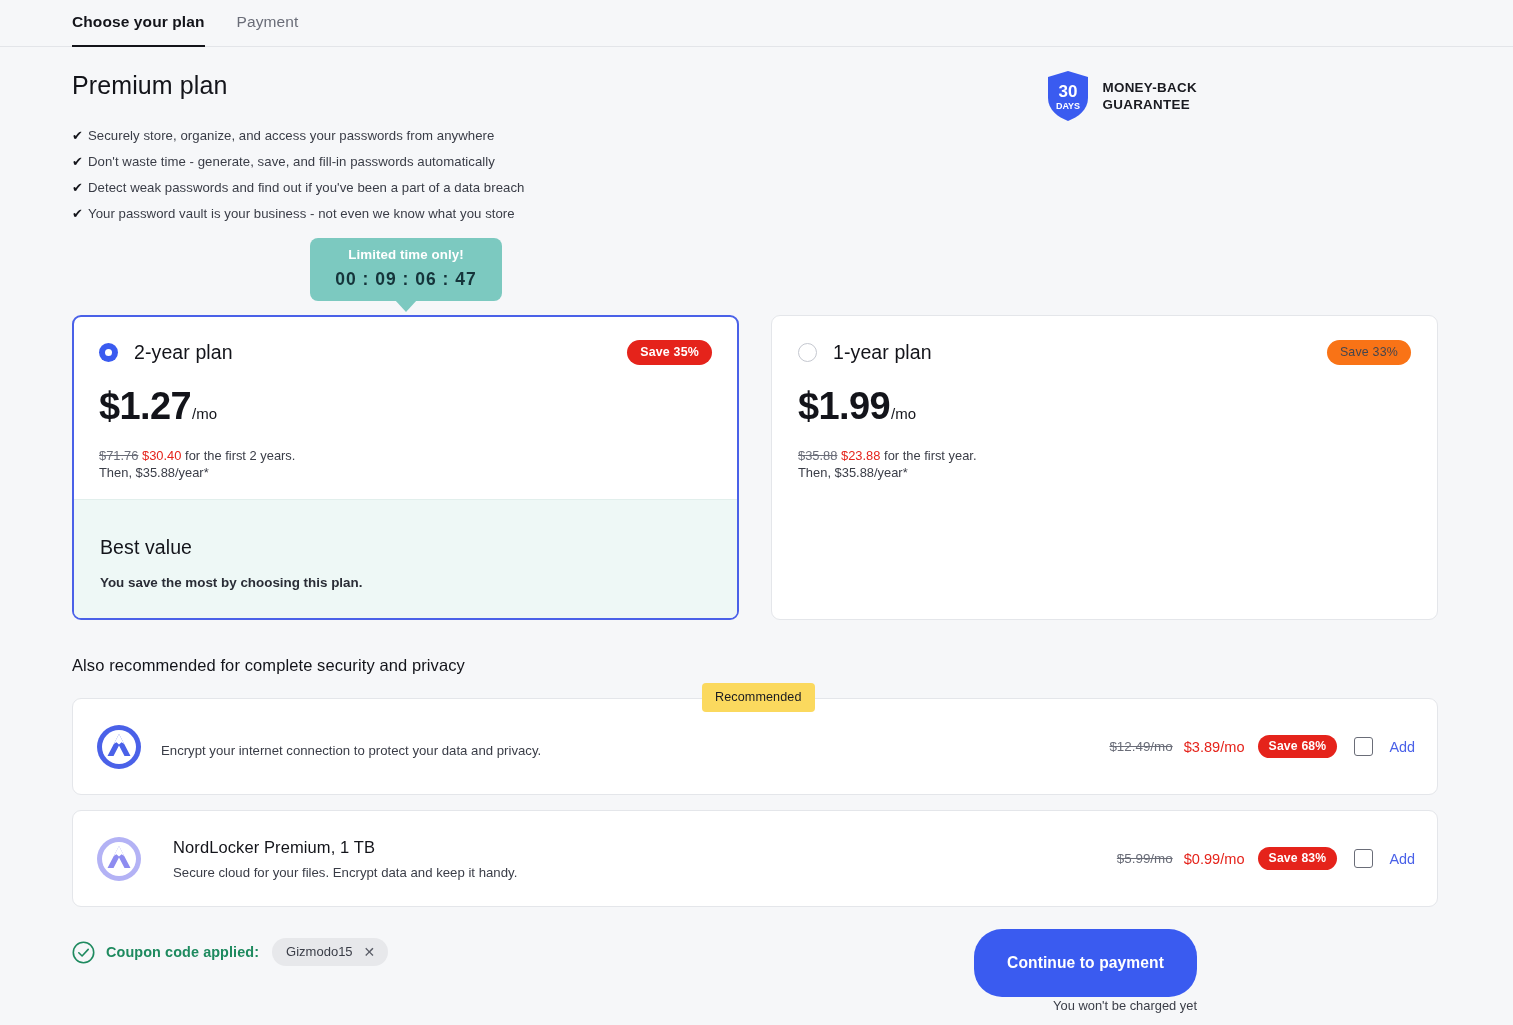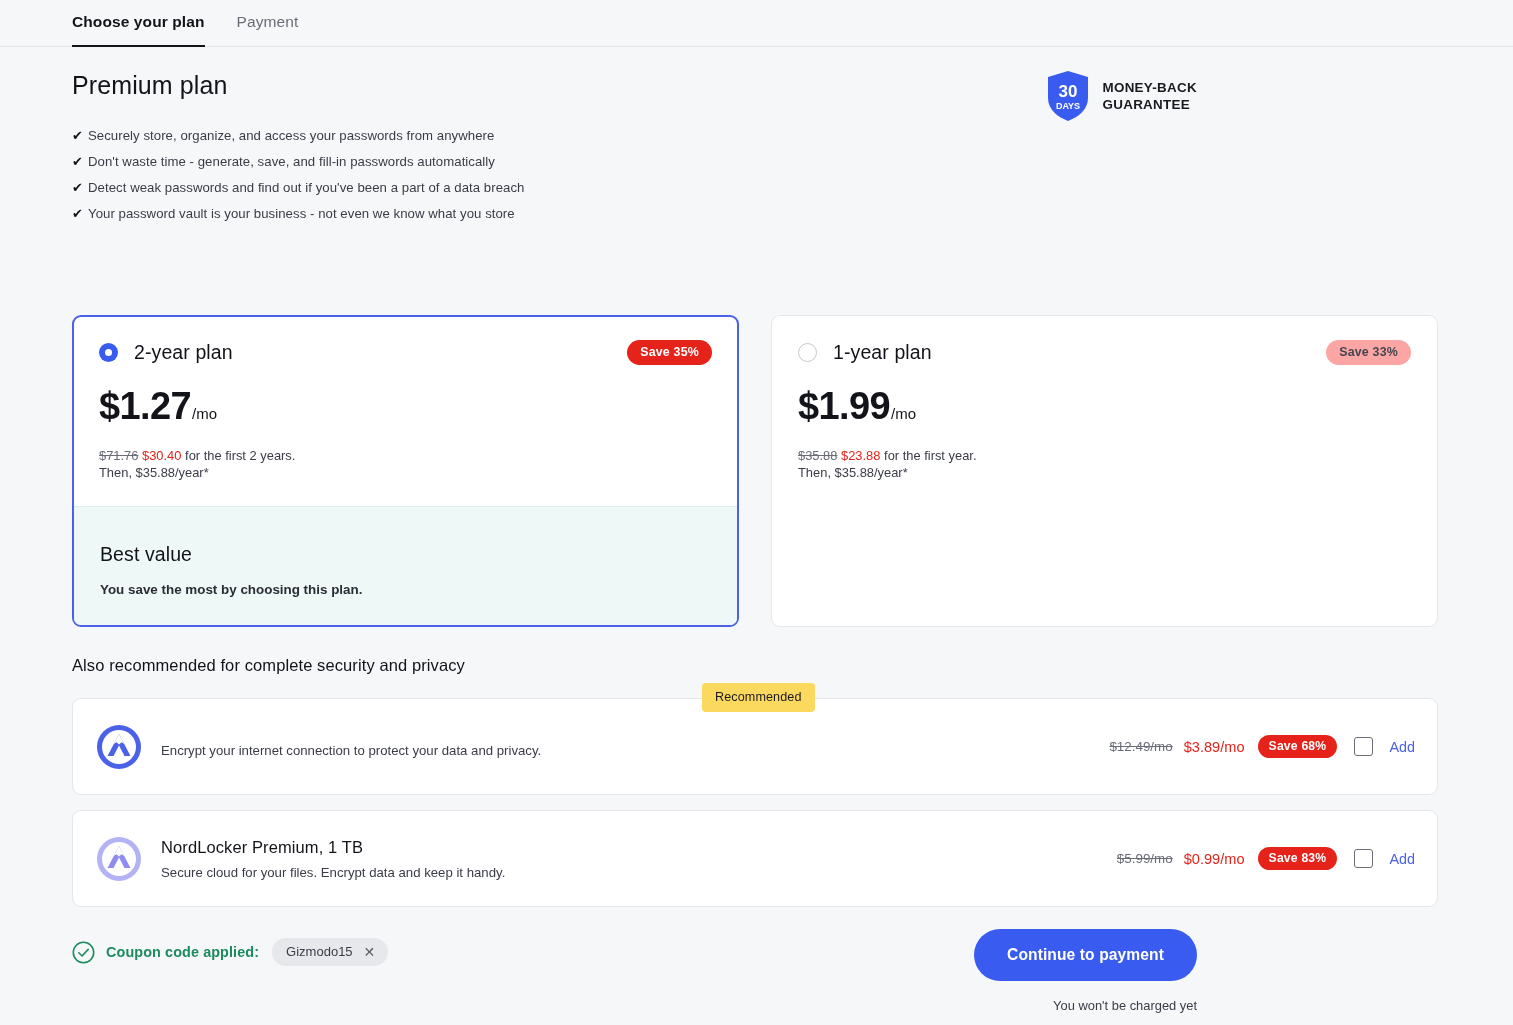--- a/index.html
+++ b/index.html
@@ -66,38 +66,38 @@
   .cd-timer { color: #15343a; font-size: 17.5px; font-weight: 700; margin-top: 7px; letter-spacing: 1px; }
 
   
   .plans { position: absolute; left: 72px; top: 315px; width: 1366px; display: flex; gap: 32px; }
   .plan {
     width: 667px; background: #ffffff; border-radius: 9px;
     border: 1px solid #e4e6ea; overflow: hidden; position: relative;
   }
   .plan.selected { border: 2px solid #4a61e8; }
   .plan-body { padding: 24px 26px 26px 26px; }
-  .plan.selected .plan-body { padding: 23px 25px 25px 25px; }
+  .plan.selected .plan-body { padding: 23px 25px 18px 25px; }
   .plan-head { display: flex; align-items: center; }
   .radio {
     width: 19px; height: 19px; border-radius: 50%;
     border: 1.6px solid #c5c8d0; background: #fff; flex: none;
   }
   .radio.on {
     border: none; background: #3a5bf0;
     display: flex; align-items: center; justify-content: center;
   }
   .radio.on::after { content:""; width: 7px; height: 7px; border-radius: 50%; background: #fff; }
   .plan-name { font-size: 19.5px; margin-left: 16px; color: #13141a; letter-spacing: .1px; }
   .badge {
     margin-left: auto; border-radius: 20px; font-size: 12.4px; font-weight: 700;
     padding: 5px 13px 6px 13px; letter-spacing: .2px;
   }
   .badge.red { background: #e5231b; color: #fff; }
-  .badge.grey { background: #fca5a5; color: #44464f; font-weight: 700; }
+  .badge.grey { background: #f97316; color: #44464f; font-weight: 400; }
   .price { margin-top: 20px; display: flex; align-items: baseline; }
   .price-main { font-size: 38px; font-weight: 700; letter-spacing: -.6px; color: #13141a; }
   .price-suffix { font-size: 15px; color: #13141a; margin-left: 1px; }
   .price-note { margin-top: 19px; font-size: 12.9px; color: #3a3d47; line-height: 17px; }
   .strike { text-decoration: line-through; color: #6a6d78; }
   .red-text { color: #e5231b; }
   .best {
     background: #eef8f6; border-top: 1px solid #e1efec;
     padding: 36px 26px 28px 26px;
   }
@@ -108,21 +108,21 @@
   .also-title {
     position: absolute; left: 72px; top: 656px;
     font-size: 16.5px; color: #13141a; letter-spacing: .1px;
   }
   .addons { position: absolute; left: 72px; top: 698px; width: 1366px; }
   .addon {
     position: relative; background: #fff; border: 1px solid #e4e6ea;
     border-radius: 9px; height: 97px; display: flex; align-items: center;
     padding: 0 22px 0 24px;
   }
-  .addon + .addon { margin-top: 15px; }
+  .addon + .addon { margin-top: 15px; gap: 12px; }
   .rec-badge {
     position: absolute; left: 629px; top: -16px;
     background: #fbd95e; color: #1a1b21; font-size: 12.6px;
     padding: 7px 13px 8px 13px; border-radius: 4px; letter-spacing: .1px;
   }
   .logo { width: 44px; height: 44px; flex: none; }
   .addon-text { margin-left: 20px; }
   .addon-name { font-size: 16.5px; color: #13141a; letter-spacing: .1px; }
   .addon-desc { margin-top: 8px; font-size: 13.2px; color: #3a3d47; }
   .addon-right { margin-left: auto; display: flex; align-items: center; }
@@ -146,21 +146,21 @@
     margin-left: 13px; background: #e7e8eb; border-radius: 16px;
     padding: 6px 13px 7px 14px; display: flex; align-items: center;
   }
   .coupon-code { font-size: 13px; color: #3a3d47; }
   .coupon-x { margin-left: 11px; font-size: 14px; color: #5a5d67; cursor: pointer; line-height: 1; }
 
   .cta {
     position: absolute; right: 72px; top: 929px;
     background: #3a5bf0; color: #fff; border: none;
     font-size: 15.6px; font-weight: 700; letter-spacing: .1px;
-    border-radius: 28px; padding: 17px 33px; cursor: pointer;
+    border-radius: 28px; padding: 25px 33px; cursor: pointer;
     font-family: "Liberation Sans", sans-serif;
   }
   .cta-note {
     position: absolute; right: 72px; top: 998px;
     font-size: 12.9px; color: #3a3d47;
   }
 </style>
 </head>
 <body>
 
@@ -199,20 +199,24 @@
         <text x="22" y="27" font-family="Liberation Sans, sans-serif" font-size="17" font-weight="700" fill="#ffffff" text-anchor="middle">30</text>
         <text x="22" y="39" font-family="Liberation Sans, sans-serif" font-size="9" font-weight="700" fill="#ffffff" text-anchor="middle">DAYS</text>
       </svg>
     </div>
     <div class="mb-text">
       <div>MONEY-BACK</div>
       <div>GUARANTEE</div>
     </div>
   </div>
 
+  <div class="countdown">
+    <div class="cd-title">Limited time only!</div>
+    <div class="cd-timer">00 : 09 : 06 : 47</div>
+  </div>
 
   <div class="plans">
 
     <div class="plan selected">
       <div class="plan-body">
         <div class="plan-head">
           <div class="radio on"></div>
           <div class="plan-name">2-year plan</div>
           <div class="badge red">Save 35%</div>
         </div>

